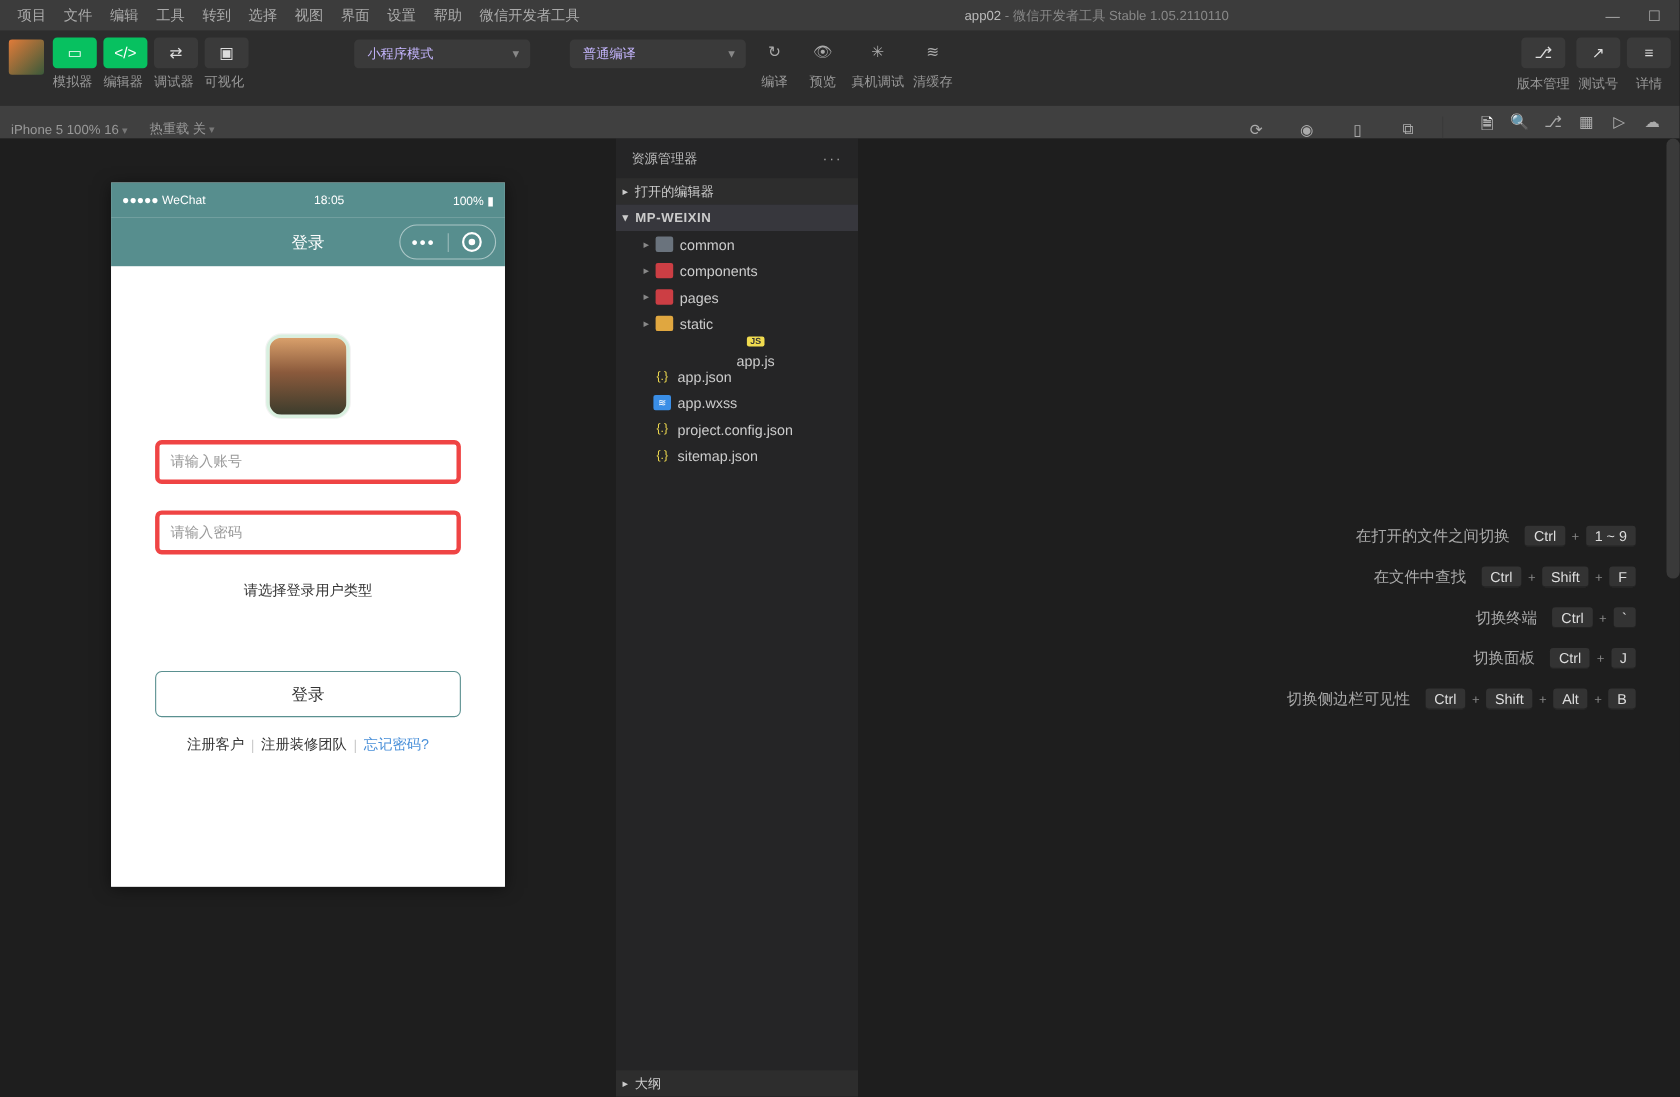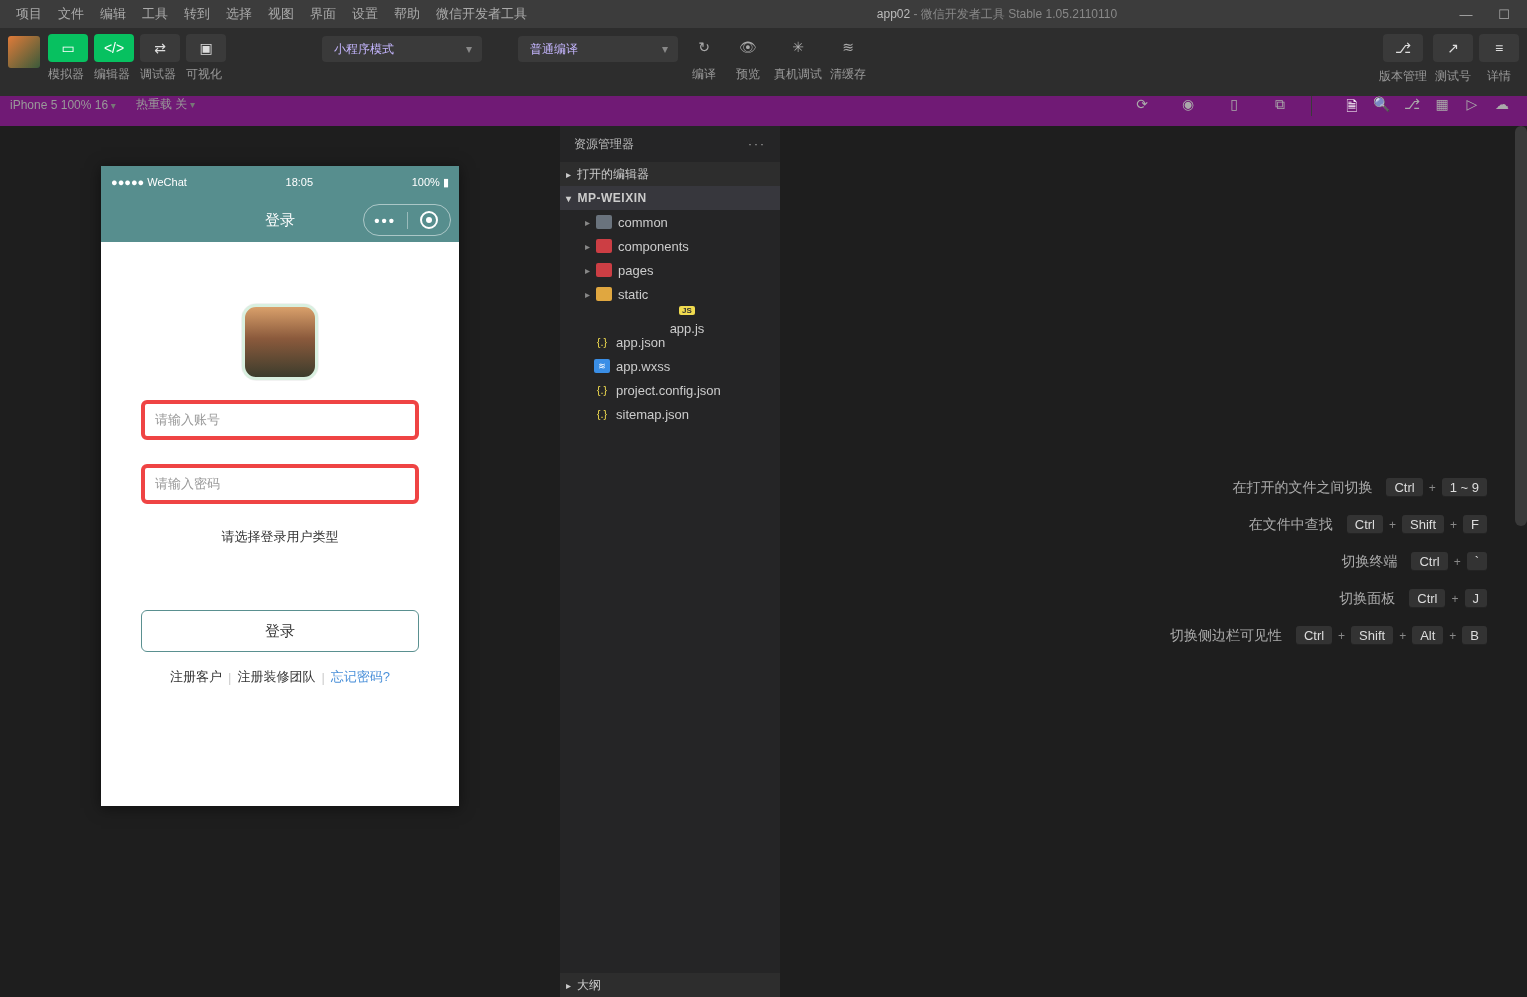--- a/index.html
+++ b/index.html
@@ -25,21 +25,21 @@
 .btn-label-row span { width:40px; text-align:left; white-space:nowrap;font-family:Liberation Mono, monospace; }
 .toolbar-spacer { flex:1; }
 .dropdown { height:26px; background:#3a3a3a; border-radius:4px; padding:0 28px 0 12px; display:flex; align-items:center; font-size:12px; color:#c4b5fd; position:relative; min-width:160px; margin-top:2px; }
 .dropdown::after { content:'▾'; position:absolute; right:10px; color:#888; }
 .tool-icon { width:36px; height:26px; display:flex; align-items:center; justify-content:center; color:#aaa; font-size:14px; }
 .tool-col { display:flex; flex-direction:column; align-items:center; gap:6px; }
 .tool-col .label { font-size:12px; color:#999; }
 .right-tools { display:flex; gap:6px; align-items:flex-start; }
 
 
-.secondary-bar { height:30px; background:#701a75; display:flex; align-items:flex-start; padding:0 10px; color:#999; font-size:12px; gap:16px; }
+.secondary-bar { height:30px; background:#404040; display:flex; align-items:flex-end; padding:0 10px; color:#999; font-size:12px; gap:16px; }
 .sec-left { display:flex; gap:20px; align-items:center; }
 .sec-left span::after { content:' ▾'; color:#777; font-size:10px; }
 .sec-spacer { flex:1; }
 .sec-icon { width:30px; display:flex; justify-content:center; color:#aaa; font-size:14px; }
 .activity-icons { display:flex; gap:0; }
 .activity-icons .sec-icon.active { color:#fff; }
 
 
 .main { display:flex; height:calc(997px - 28px - 68px - 30px); }
 

